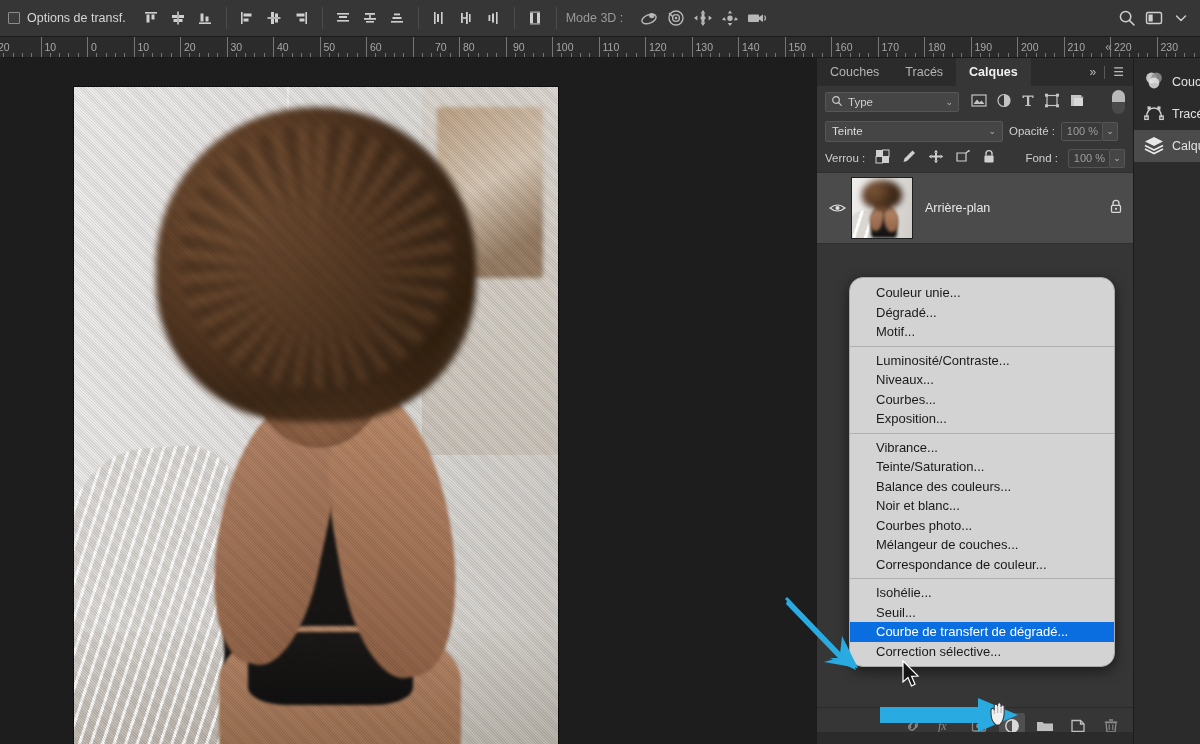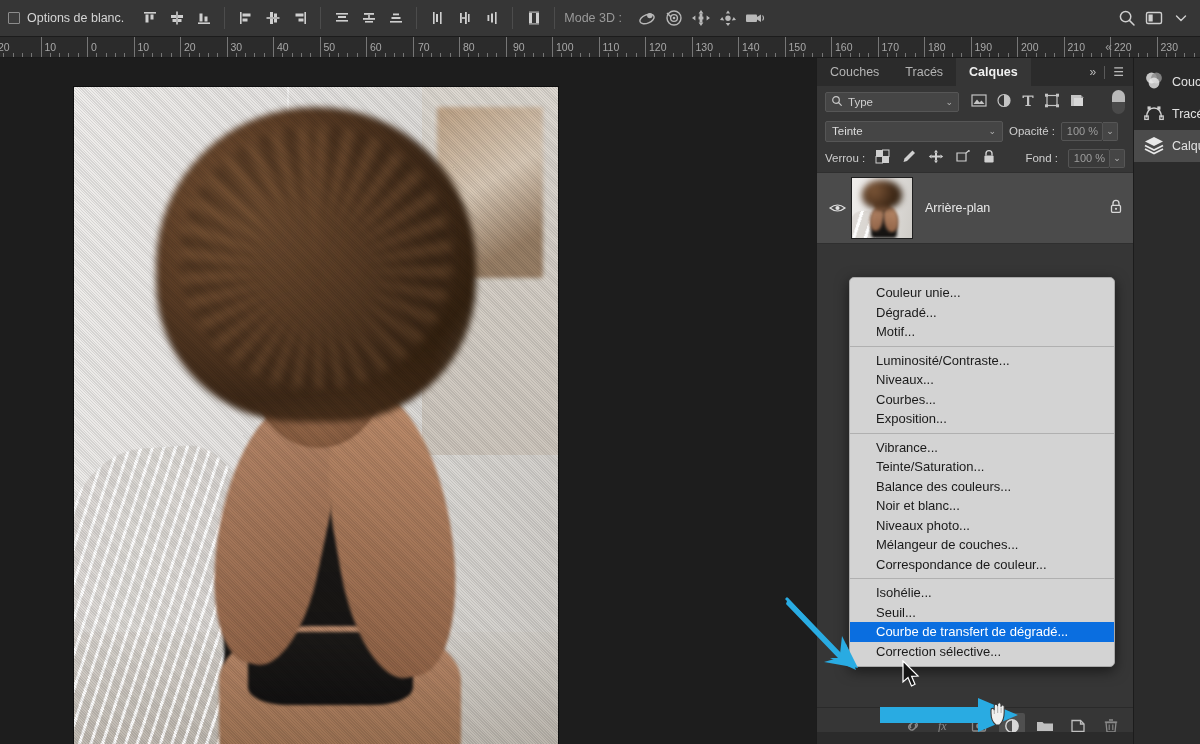--- a/index.html
+++ b/index.html
@@ -239,21 +239,21 @@
     width: 26px; height: 26px; display: flex; align-items: center; justify-content: center;
   }
   .pb-btn.highlight { background: #4f4f4f; border-radius: 2px; }
   .panel-strip {
     position: absolute; left: 0; bottom: 0; width: 317px; height: 12px; background: #2b2b2b;
   }
 
   
   .ctx-menu {
     position: absolute; left: 849px; top: 277px; width: 266px;
-    background: #d3d3d3; border: 1px solid #a9a9a9; border-radius: 5px;
+    background: #d3d3d3; border: 1px solid #a9a9a9; border-radius: 14px;
     box-shadow: 0 4px 14px rgba(0,0,0,.55);
     padding: 5px 0 5px 0; z-index: 40;
   }
   .ctx-item {
     height: 19.5px; display: flex; align-items: center;
     padding: 0 14px 0 26px; color: #1a1a1a; font-size: 13px;
     white-space: nowrap;
   }
   .ctx-item.selected { background: #0a6ee0; color: #ffffff; }
   .ctx-sep { height: 1px; background: #b0b0b0; margin: 4px 0; }
@@ -276,21 +276,21 @@
   
   .cursor { position: absolute; z-index: 70; pointer-events: none; }
 </style>
 </head>
 <body>
 
 <div id="app">
 
   <div class="options-bar">
     <div class="opt-check"></div>
-    <div class="opt-label">Options de blanc.</div>
+    <div class="opt-label">Options de transf.</div>
 
     <div class="tb-btn">
       <svg width="18" height="18" viewBox="0 0 18 18">
           <rect x="3" y="3" width="12" height="1.6" fill="#cfcfcf"></rect>
           <rect x="4.5" y="5.5" width="3" height="8" fill="#cfcfcf"></rect>
           <rect x="9.5" y="5.5" width="3" height="5" fill="#cfcfcf"></rect>
         </svg>
     </div>
     <div class="tb-btn">
       <svg width="18" height="18" viewBox="0 0 18 18">
@@ -505,21 +505,21 @@
         <div class="tick min" style="left: 338.1px;"></div>
         <div class="tick min" style="left: 347.4px;"></div>
         <div class="tick min" style="left: 356.7px;"></div>
         <div class="tick maj" style="left: 366px;"></div>
         <div class="rlabel" style="left: 370px;">60</div>
         <div class="tick min" style="left: 375.3px;"></div>
         <div class="tick min" style="left: 384.6px;"></div>
         <div class="tick min" style="left: 393.9px;"></div>
         <div class="tick min" style="left: 403.2px;"></div>
         <div class="tick maj" style="left: 412.5px;"></div>
-        <div class="rlabel" style="left: 418px;">70</div>
+        <div class="rlabel" style="left: 435px;">70</div>
         <div class="tick min" style="left: 421.8px;"></div>
         <div class="tick min" style="left: 431.1px;"></div>
         <div class="tick min" style="left: 440.4px;"></div>
         <div class="tick min" style="left: 449.7px;"></div>
         <div class="tick maj" style="left: 459px;"></div>
         <div class="rlabel" style="left: 463px;">80</div>
         <div class="tick min" style="left: 468.3px;"></div>
         <div class="tick min" style="left: 477.6px;"></div>
         <div class="tick min" style="left: 486.9px;"></div>
         <div class="tick min" style="left: 496.2px;"></div>
@@ -841,21 +841,21 @@
       <div class="ctx-sep"></div>
       <div class="ctx-item">Luminosité/Contraste...</div>
       <div class="ctx-item">Niveaux...</div>
       <div class="ctx-item">Courbes...</div>
       <div class="ctx-item">Exposition...</div>
       <div class="ctx-sep"></div>
       <div class="ctx-item">Vibrance...</div>
       <div class="ctx-item">Teinte/Saturation...</div>
       <div class="ctx-item">Balance des couleurs...</div>
       <div class="ctx-item">Noir et blanc...</div>
-      <div class="ctx-item">Niveaux photo...</div>
+      <div class="ctx-item">Courbes photo...</div>
       <div class="ctx-item">Mélangeur de couches...</div>
       <div class="ctx-item">Correspondance de couleur...</div>
       <div class="ctx-sep"></div>
       <div class="ctx-item">Isohélie...</div>
       <div class="ctx-item">Seuil...</div>
       <div class="ctx-item selected">Courbe de transfert de dégradé...</div>
       <div class="ctx-item">Correction sélective...</div>
     </div>
 
   <div class="right-dock">

